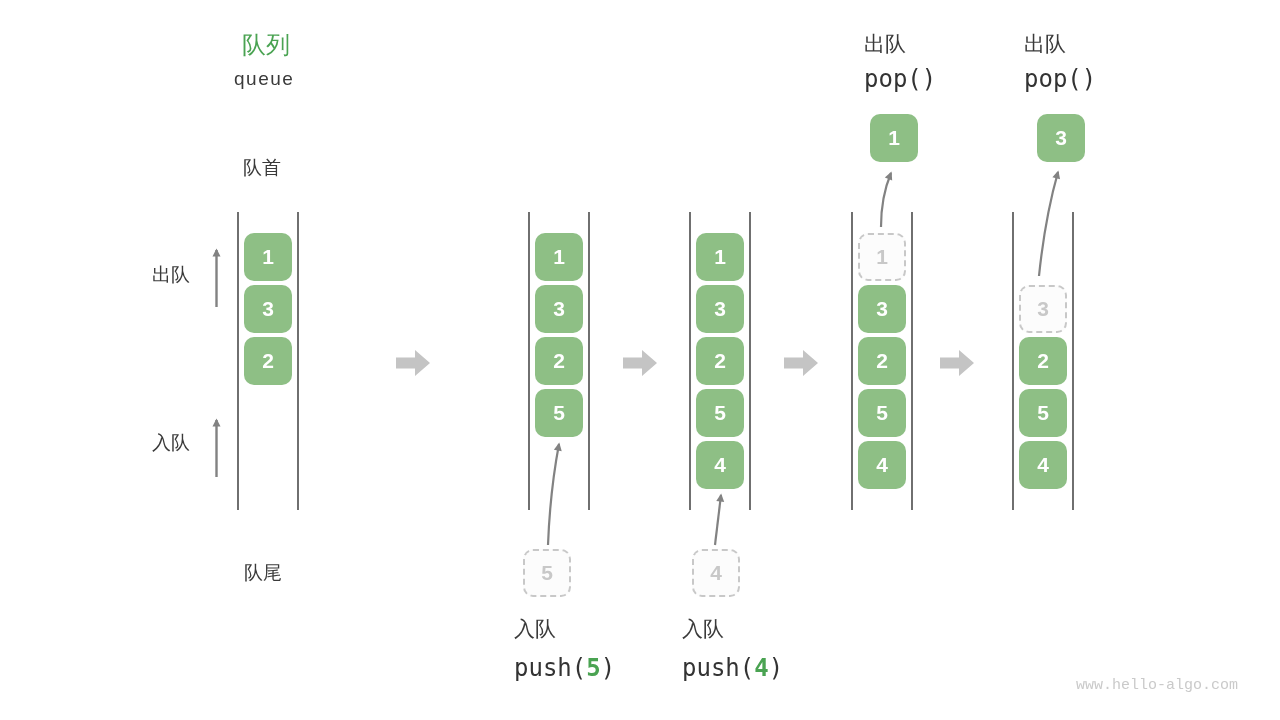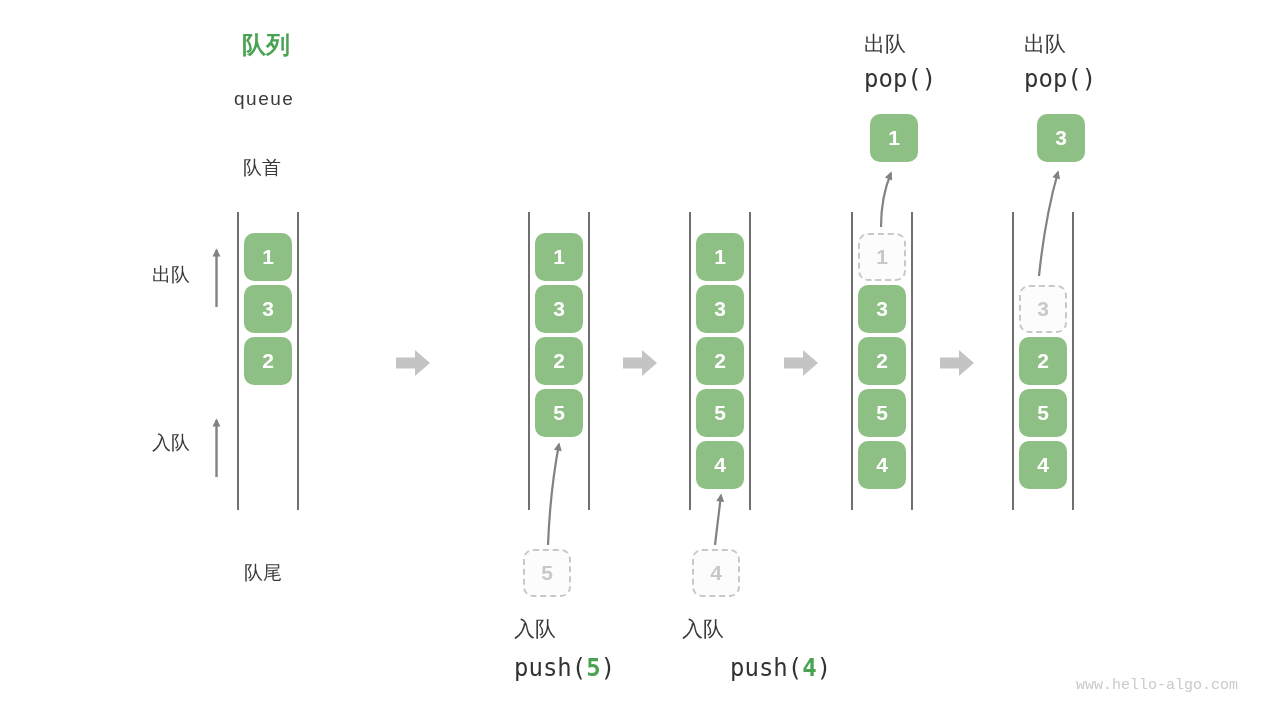--- a/index.html
+++ b/index.html
@@ -1,21 +1,21 @@
 <!DOCTYPE html>
 <html style="--cell-green: #8ebf85; --title-green: #4aa352; --text-dark: #3a3a3a; --code-dark: #333333; --dashed-gray: #c8c8c8; --arrow-gray: #828282; --block-arrow-gray: #c4c4c4; --line-dark: #4c4c4c; --watermark-gray: #cacaca;"><head>
 <meta charset="utf-8">
 <style>
   html,body{margin:0;padding:0;}
   body{width:1280px;height:720px;position:relative;background:#ffffff;overflow:hidden;
        font-family:"Liberation Sans","DejaVu Sans",sans-serif;}
   #stage{position:absolute;left:0;top:0;width:1280px;height:720px;}
   #overlay{position:absolute;left:0;top:0;}
   .abs{position:absolute;line-height:1.15;white-space:nowrap;}
-  .title{font-size:24px;font-weight:700;color:var(--title-green,#4aa352);}
+  .title{font-size:24px;font-weight:400;color:var(--title-green,#4aa352);}
   .subtitle{font-size:19px;letter-spacing:1.5px;color:var(--text-dark,#3a3a3a);}
   .cn-bold{font-size:19px;font-weight:400;color:var(--text-dark,#3a3a3a);}
   .cn{font-size:21px;font-weight:400;color:var(--text-dark,#3a3a3a);}
   .code{font-family:"DejaVu Sans Mono","Liberation Mono",monospace;font-size:24px;
         color:var(--code-dark,#333333);}
   .code .green{color:var(--title-green,#4aa352);font-weight:700;}
   .cell{position:absolute;width:48px;height:48px;border-radius:10px;box-sizing:border-box;
         display:flex;align-items:center;justify-content:center;font-size:21px;font-weight:700;}
   .cell.filled{background:var(--cell-green,#8ebf85);color:#ffffff;}
   .cell.dashed{background:#fcfcfc;border:2px dashed var(--dashed-gray,#c8c8c8);
@@ -57,21 +57,21 @@
       L 818 363 L 803 376 L 803 368.5
       L 784 368.5 Z" fill="#c4c4c4"></path>
       <path d="M 940 357.5 L 959 357.5 L 959 350
       L 974 363 L 959 376 L 959 368.5
       L 940 368.5 Z" fill="#c4c4c4"></path>
       <line x1="216.5" y1="307" x2="216.5" y2="250" stroke="#828282" stroke-width="2.4" marker-end="url(#ah)"></line>
       <line x1="216.5" y1="477" x2="216.5" y2="420" stroke="#828282" stroke-width="2.4" marker-end="url(#ah)"></line>
     </svg>
 
   <div class="abs title" style="left:242px;top:31px;">队列</div>
-  <div class="abs subtitle" style="left:234px;top:88px;">queue</div>
+  <div class="abs subtitle" style="left:234px;top:68px;">queue</div>
   <div class="abs cn-bold" style="left:243px;top:157px;">队首</div>
   <div class="abs cn-bold" style="left:244px;top:562px;">队尾</div>
   <div class="abs cn-bold" style="left:152px;top:264px;">出队</div>
   <div class="abs cn-bold" style="left:152px;top:432px;">入队</div>
   <div class="abs watermark" style="left:1076px;top:677px;">www.hello-algo.com</div>
 
   <div id="diagram-root">
       <div class="cell filled" style="left: 244px; top: 233px;">1</div>
       <div class="cell filled" style="left: 244px; top: 285px;">3</div>
       <div class="cell filled" style="left: 244px; top: 337px;">2</div>
@@ -82,21 +82,21 @@
       <div class="cell dashed" style="left: 523px; top: 549px;">5</div>
       <div class="abs cn" style="left: 514px; top: 617px;">入队</div>
       <div class="abs code" style="left: 514px; top: 655px; text-align: center;"><span>push(</span><span class="green">5</span><span>)</span></div>
       <div class="cell filled" style="left: 696px; top: 233px;">1</div>
       <div class="cell filled" style="left: 696px; top: 285px;">3</div>
       <div class="cell filled" style="left: 696px; top: 337px;">2</div>
       <div class="cell filled" style="left: 696px; top: 389px;">5</div>
       <div class="cell filled" style="left: 696px; top: 441px;">4</div>
       <div class="cell dashed" style="left: 692px; top: 549px;">4</div>
       <div class="abs cn" style="left: 682px; top: 617px;">入队</div>
-      <div class="abs code" style="left: 682px; top: 655px; margin-left: 48px;"><span>push(</span><span class="green">4</span><span>)</span></div>
+      <div class="abs code" style="left: 682px; top: 655px;"><span>push(</span><span class="green">4</span><span>)</span></div>
       <div class="cell dashed" style="left: 858px; top: 233px;">1</div>
       <div class="cell filled" style="left: 858px; top: 285px;">3</div>
       <div class="cell filled" style="left: 858px; top: 337px;">2</div>
       <div class="cell filled" style="left: 858px; top: 389px;">5</div>
       <div class="cell filled" style="left: 858px; top: 441px;">4</div>
       <div class="cell filled" style="left: 870px; top: 114px;">1</div>
       <div class="abs cn" style="left: 864px; top: 32px;">出队</div>
       <div class="abs code" style="left: 864px; top: 66px;"><span>pop()</span></div>
       <div class="cell dashed" style="left: 1019px; top: 285px;">3</div>
       <div class="cell filled" style="left: 1019px; top: 337px;">2</div>

